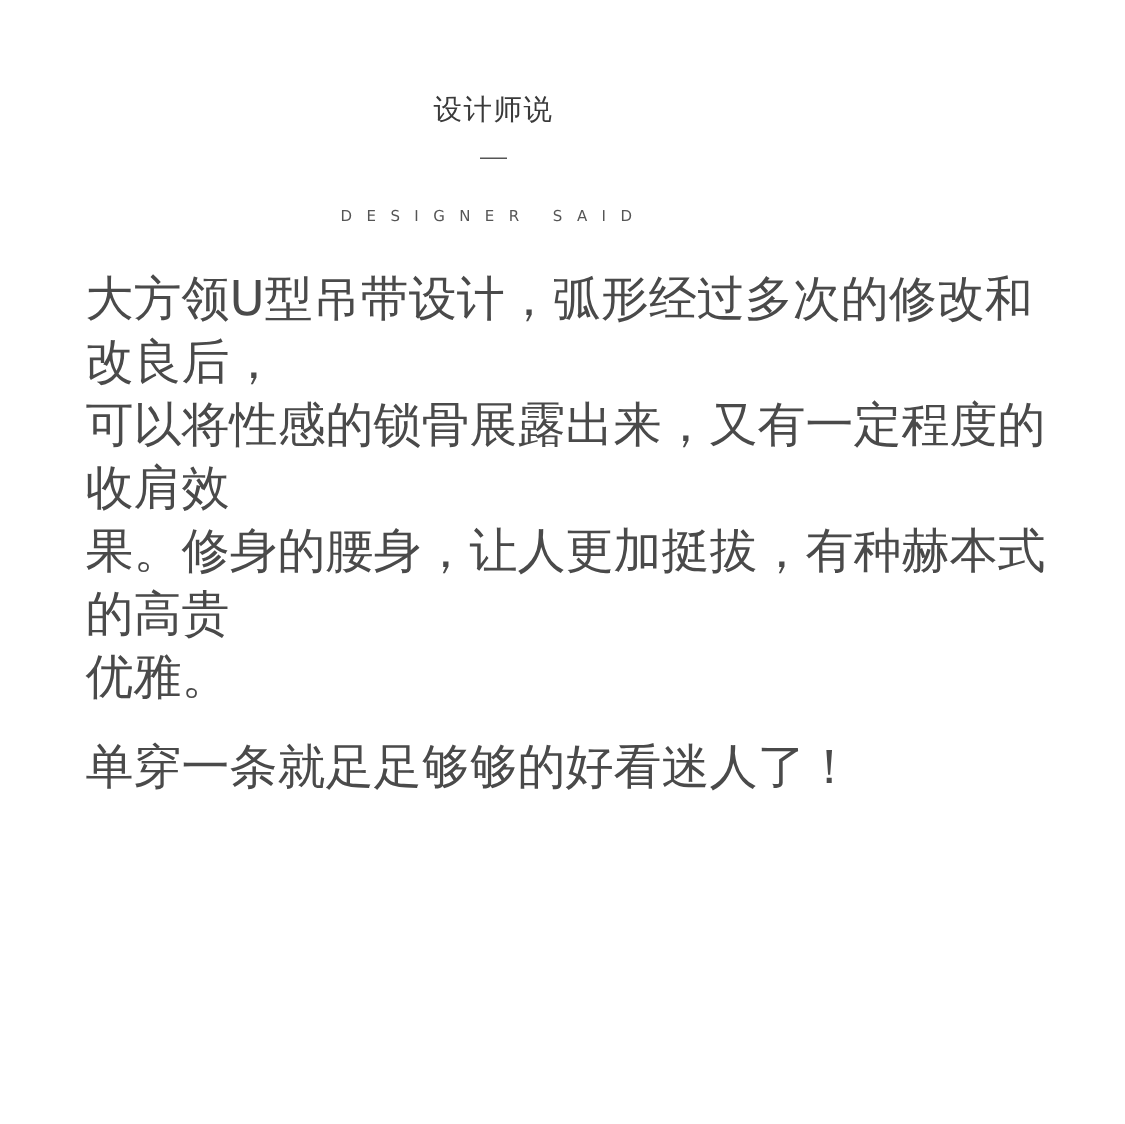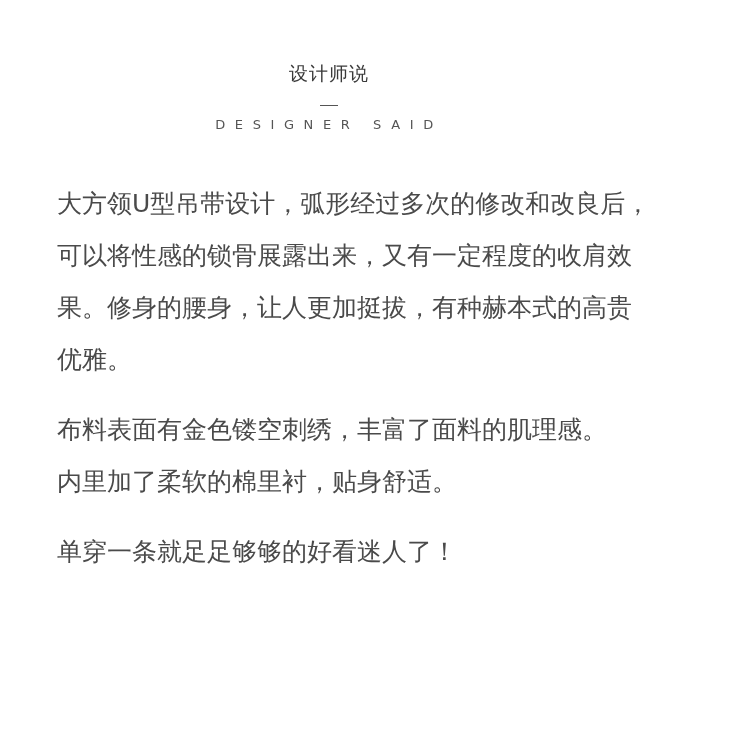--- a/index.html
+++ b/index.html
@@ -28,51 +28,49 @@
       line-height: 26px;
       letter-spacing: 1px;
     }
     .divider {
       width: 18px;
       height: 1px;
       background: #555555;
       margin: 19px auto 0 auto;
     }
     .subtitle {
-      margin-top: 12px;
-      font-size: 13px;
+      margin-top: 32px;
+      font-size: 10px;
       letter-spacing: 9.6px;
       color: #555555;
       line-height: 14px;
     }
     .content {
       position: absolute;
       left: 57px;
       top: 178px;
       width: 660px;
     }
     .para {
-      font-size: 25px;
-      line-height: 52px;
+      font-size: 32px;
+      line-height: 42px;
       color: #4a4a4a;
       margin: 0 0 18px 0;
       white-space: pre-line;
       font-weight: normal;
     }
   </style>
 </head>
 <body>
 
 <div class="header">
   <div class="title">设计师说</div>
   <div class="divider"></div>
   <div class="subtitle">DESIGNER SAID</div>
 </div>
 
 <div class="content">
   <p class="para">大方领U型吊带设计，弧形经过多次的修改和改良后，
 可以将性感的锁骨展露出来，又有一定程度的收肩效
 果。修身的腰身，让人更加挺拔，有种赫本式的高贵
 优雅。</p>
-  <p class="para">布料表面有金色镂空刺绣，丰富了面料的肌理感。
-内里加了柔软的棉里衬，贴身舒适。</p>
   <p class="para">单穿一条就足足够够的好看迷人了！</p>
 </div>
 
 </body></html>

